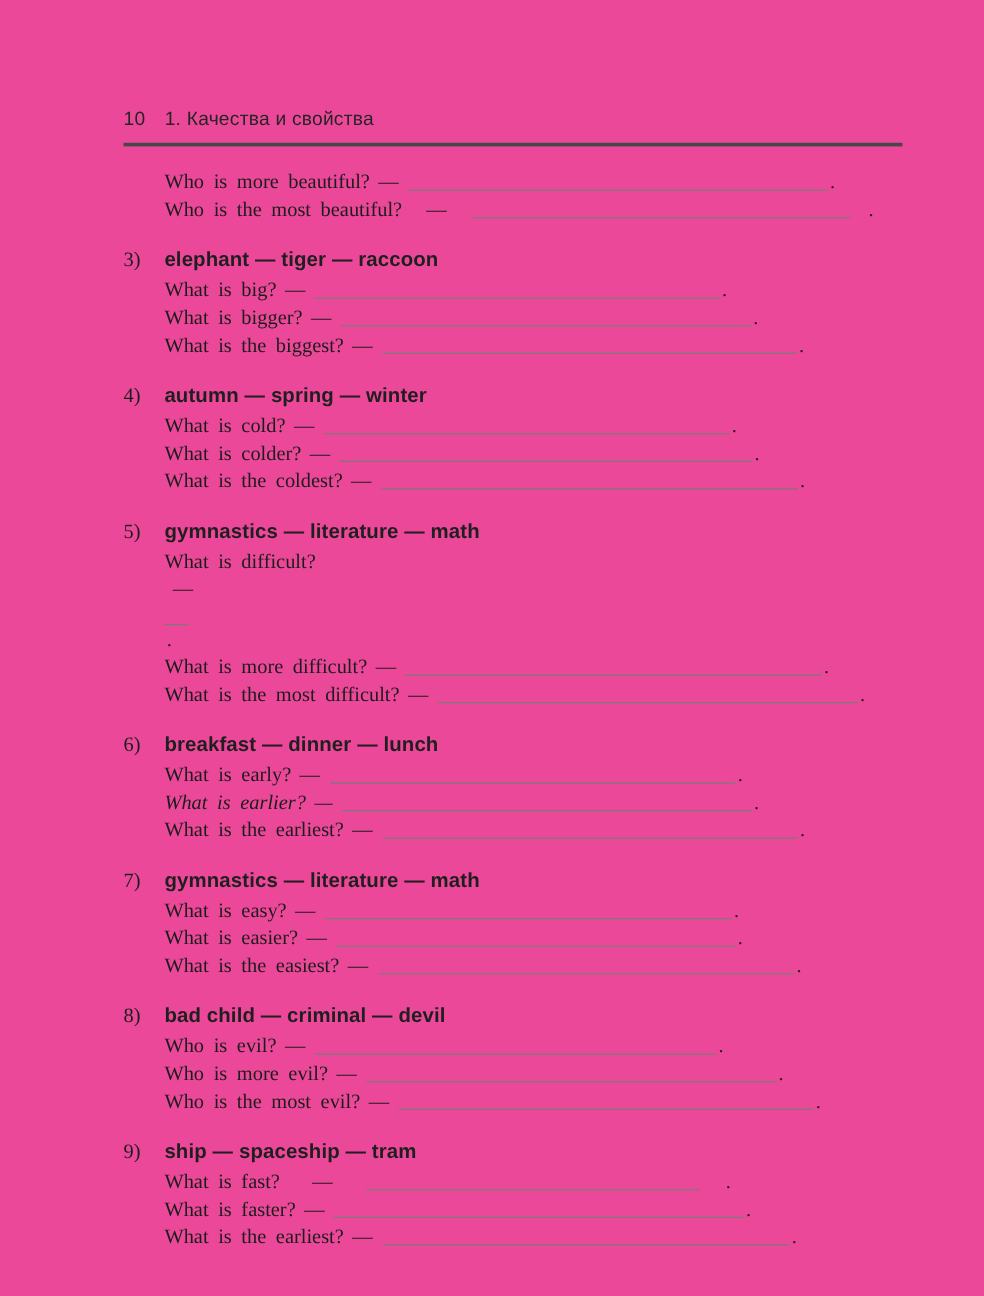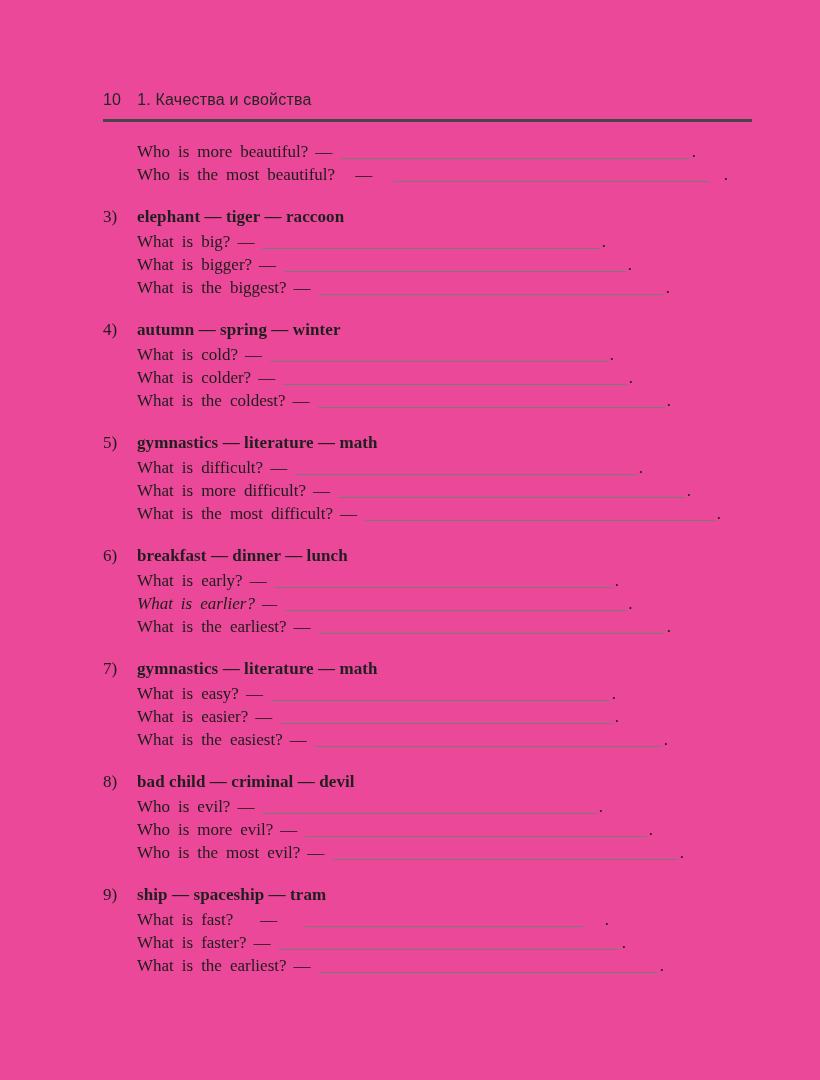--- a/index.html
+++ b/index.html
@@ -64,21 +64,21 @@
     margin-bottom: 2px;
     white-space: nowrap;
   }
   .num {
     flex: 0 0 34px;
     width: 34px;
     font-family: "Liberation Serif", "DejaVu Serif", serif;
     font-size: 17px;
   }
   .words {
-    font-family: Liberation Serif, serif;
+    font-family: Liberation Sans, sans-serif;
     font-size: 17px;
     font-weight: 600;
     letter-spacing: 0.1px;
     color: #1f1f1f;
   }
 </style>
 </head>
 <body>
 
 <div class="page">
@@ -161,21 +161,21 @@
   </div>
 </div>
   </section>
 
   <section class="group">
     <div class="group-header">
       <span class="num">5)</span>
       <span class="words">gymnastics — literature — math</span>
     </div>
     <div class="qlist">
-  <div class="qrow" style="width: 506px;">
+  <div class="qrow" style="width: 506px; flex-direction: column;">
     <span class="qtext">What is difficult?</span>
     <span class="qdash">—</span>
     <span class="blank"></span>
     <span class="dot">.</span>
   </div>
 
   <div class="qrow" style="width: 554px;">
     <span class="qtext">What is more difficult?</span>
     <span class="qdash">—</span>
     <span class="blank"></span>

